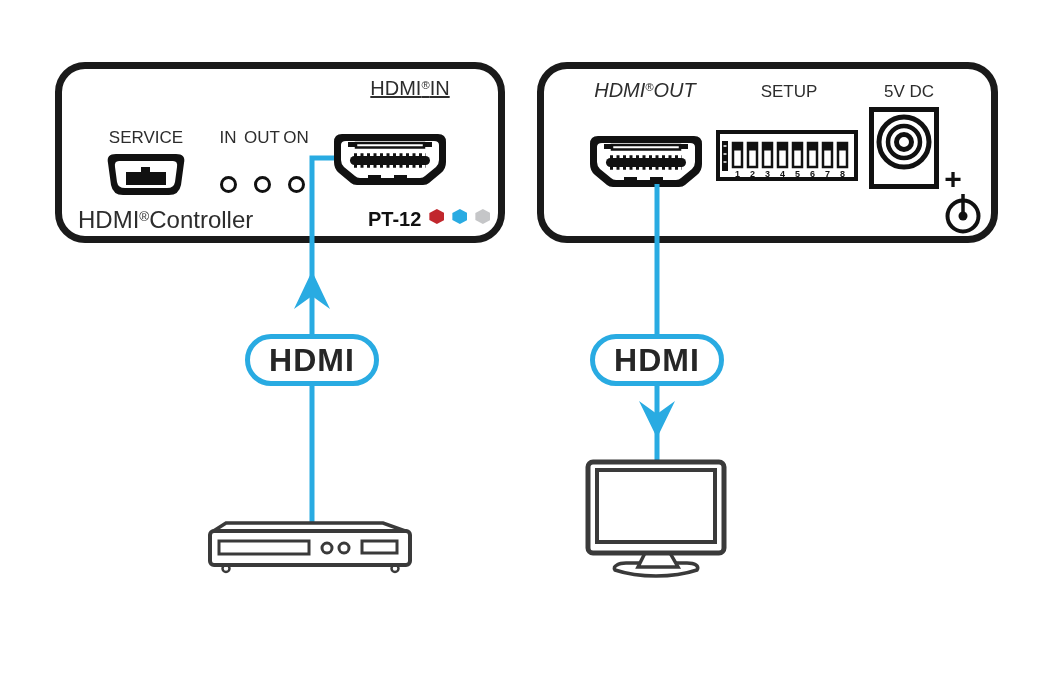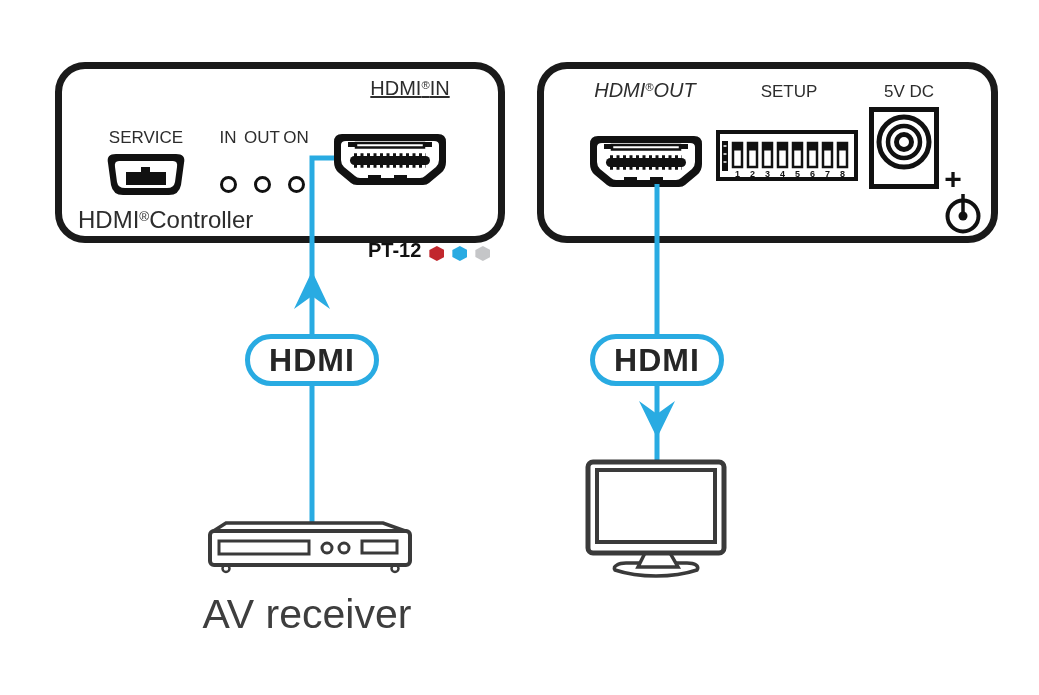--- a/index.html
+++ b/index.html
@@ -8,21 +8,21 @@
   .abs{position:absolute;}
   .panel{position:absolute;box-sizing:border-box;border:7px solid #1a1a1a;border-radius:30px;background:#fff;}
   .plabel{position:absolute;font-size:17px;color:#2d2d2d;white-space:nowrap;text-align:center;}
   .port-title{position:absolute;font-size:20px;color:#2d2d2d;white-space:nowrap;text-align:center;}
   .reg{font-size:0.56em;vertical-align:0.5em;}
   .ledgroup{position:absolute;display:flex;}
   .ledcol{width:34px;display:flex;flex-direction:column;align-items:center;}
   .ledcol .lbl{font-size:17px;line-height:20px;}
   .led{width:17px;height:17px;box-sizing:border-box;border:3.5px solid #111;border-radius:50%;background:#fff;margin-top:28px;}
   .ctrl-label{position:absolute;font-size:24px;white-space:nowrap;}
-  .model-group{position:absolute;display:flex;align-items:flex-end;gap:8px;margin-top:31px;}
+  .model-group{position:absolute;display:flex;align-items:flex-start;gap:8px;}
   .model{font-size:20px;font-weight:bold;color:#111;line-height:21px;}
   .hex{width:15px;height:15px;clip-path:polygon(50% 0,100% 27%,100% 73%,50% 100%,0 73%,0 27%);}
   .hex-red{background:#c1272d;}
   .hex-blue{background:#29abe2;}
   .hex-gray{background:#c5c6c8;}
   .pill{position:absolute;width:134px;height:52px;box-sizing:border-box;border:5px solid #29abe2;border-radius:26px;
         background:#fff;display:flex;align-items:center;justify-content:center;font-weight:bold;font-size:32px;
         color:#262626;letter-spacing:1px;z-index:3;}
   .caption{position:absolute;font-size:41px;color:#3e3e3e;text-align:center;line-height:50px;white-space:nowrap;}
   .caption2{position:absolute;font-size:41px;color:#3e3e3e;text-align:center;line-height:51px;}
@@ -181,15 +181,14 @@
 
   <svg class="abs" style="left:584px;top:458px;" width="146" height="124" viewBox="0 0 146 124">
     <g stroke="#3a3a3a" fill="#fff">
       <path d="M 33,107 Q 36,105 42,105 L 103,105 Q 109,105 112,107 Q 115,109 113,112 Q 95,118 72,118 Q 49,118 31,112 Q 29,109 33,107 Z" stroke-width="3.5"></path>
       <polygon points="61,95 86,95 94,109 54,109" stroke-width="3.5"></polygon>
       <rect x="4" y="4" width="136" height="91" rx="5" stroke-width="5"></rect>
       <rect x="13" y="12" width="118" height="72" stroke-width="4"></rect>
     </g>
   </svg>
 
-  <div class="caption" style="left:157px;top:589px;width:300px;">AV receiver</div>
 
 </div>
 
 </body></html>

